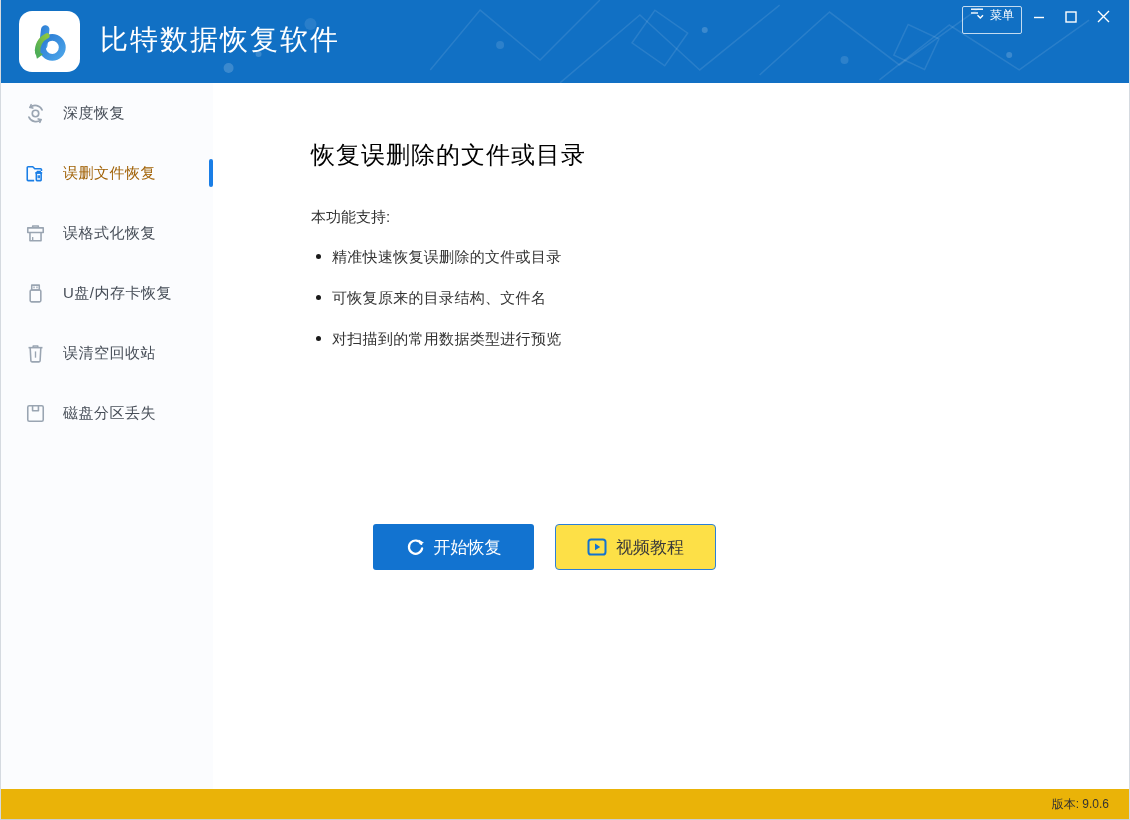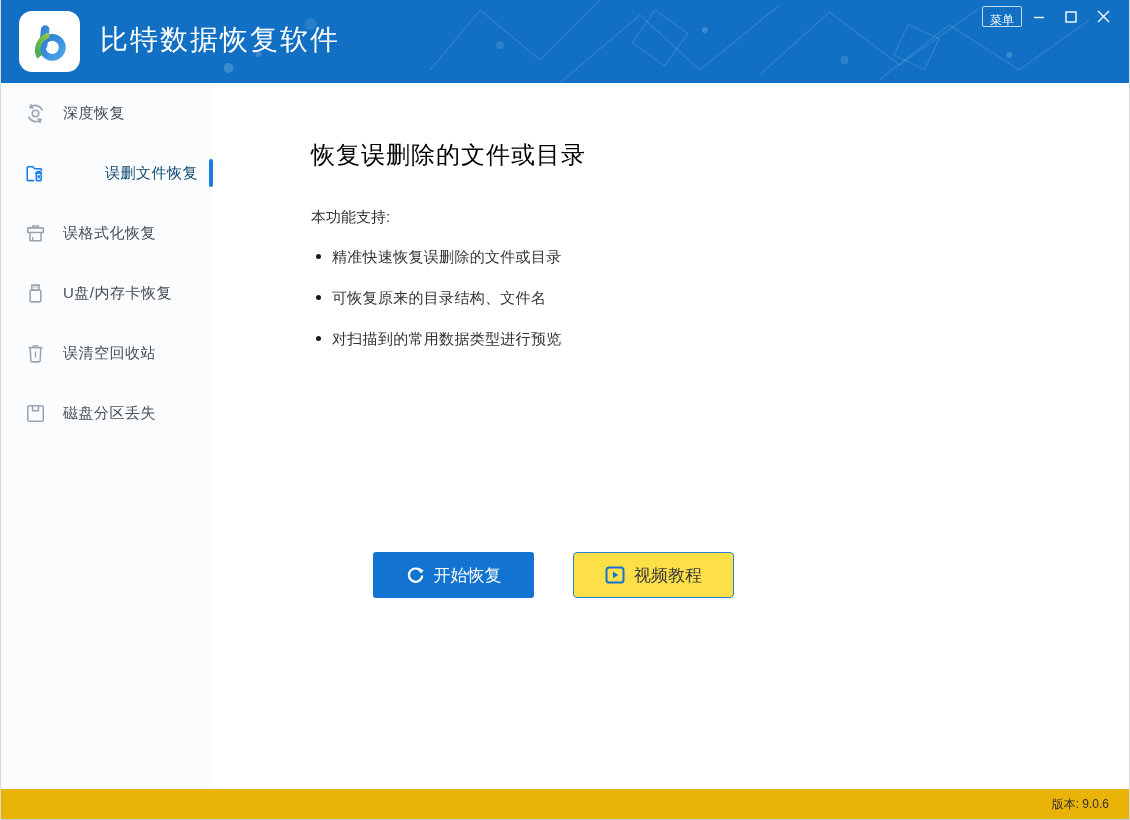--- a/index.html
+++ b/index.html
@@ -14,56 +14,56 @@
   .header-deco { position:absolute; top:0; left:0; width:100%; height:100%; pointer-events:none; }
   .logo {
     position:absolute; left:18px; top:11px; width:61px; height:61px;
     background:#fff; border-radius:13px; display:flex; align-items:center; justify-content:center;
   }
   .app-title {
     position:absolute; left:99px; top:0; height:83px; line-height:80px;
     color:#fff; font-size:28px; letter-spacing:2px; font-weight:400;
   }
   .menu-btn {
-    position:absolute; right:107px; top:6px; height:21px; padding:0 7px;
+    position:absolute; right:107px; top:6px; height:28px; padding:0 7px;
     border:1px solid rgba(255,255,255,0.75); border-radius:2px;
-    display:flex; align-items:flex-start; gap:5px; color:#fff; font-size:12px; cursor:pointer;flex-direction:column;
+    display:flex; align-items:flex-start; gap:5px; color:#fff; font-size:12px; cursor:pointer;
   }
   .win-controls { position:absolute; right:10px; top:4px; display:flex; }
   .win-btn { width:32px; height:25px; display:flex; align-items:center; justify-content:center; cursor:pointer; }
   
   .sidebar {
     position:absolute; left:0; top:83px; width:212px; bottom:30px;
     background:#fbfcfe; 
   }
   .side-item {
     position:relative; height:60px; display:flex; align-items:center;
     padding-left:22px; cursor:pointer;
   }
   .side-item .s-icon { width:24px; height:24px; margin-right:16px; display:flex; align-items:center; justify-content:center; }
   .side-item .s-label { font-size:15px; color:#474e58; letter-spacing:0.5px; }
-  .side-item.active .s-label { color:#0c4a6e;margin-left:42px; }
+  .side-item.active .s-label { color:#a16207; }
   .side-item.active .active-bar {
     position:absolute; right:0; top:16px; width:4px; height:28px;
     background:#1a7ee6; border-radius:2px;
   }
   
   .main-content { position:absolute; left:310px; top:139px; }
   .page-title { font-size:24px; font-weight:400; color:#000000; letter-spacing:1px; }
   .intro { margin-top:37px; font-size:15px; color:#333; }
   .bullets { margin-top:21px; list-style:none; }
   .bullets li {
     position:relative; padding-left:21px; font-size:15px; color:#333;
     margin-bottom:22px; letter-spacing:0.3px;
   }
   .bullets li::before {
     content:""; position:absolute; left:5px; top:6px; width:5px; height:5px;
     border-radius:50%; background:#1a1a1a;
   }
-  .button-row { position:absolute; left:372px; top:552px; display:flex; gap:39px; }
+  .button-row { position:absolute; left:372px; top:524px; display:flex; gap:21px; }
   .btn {
     width:161px; height:46px; display:flex; align-items:center; justify-content:center;
     gap:9px; font-size:17px; border-radius:3px; cursor:pointer;
     font-family:"Liberation Sans","DejaVu Sans",sans-serif;
   }
   .btn-primary { background:#1273d0; border:none; color:#fff; }
   .btn-outline { background:#fde047; border:1px solid #2b7fd9; border-radius:4px; color:#3a3a3a; }
   
   .statusbar {
     position:absolute; left:0; right:0; bottom:0; height:30px; background:#eab308;

